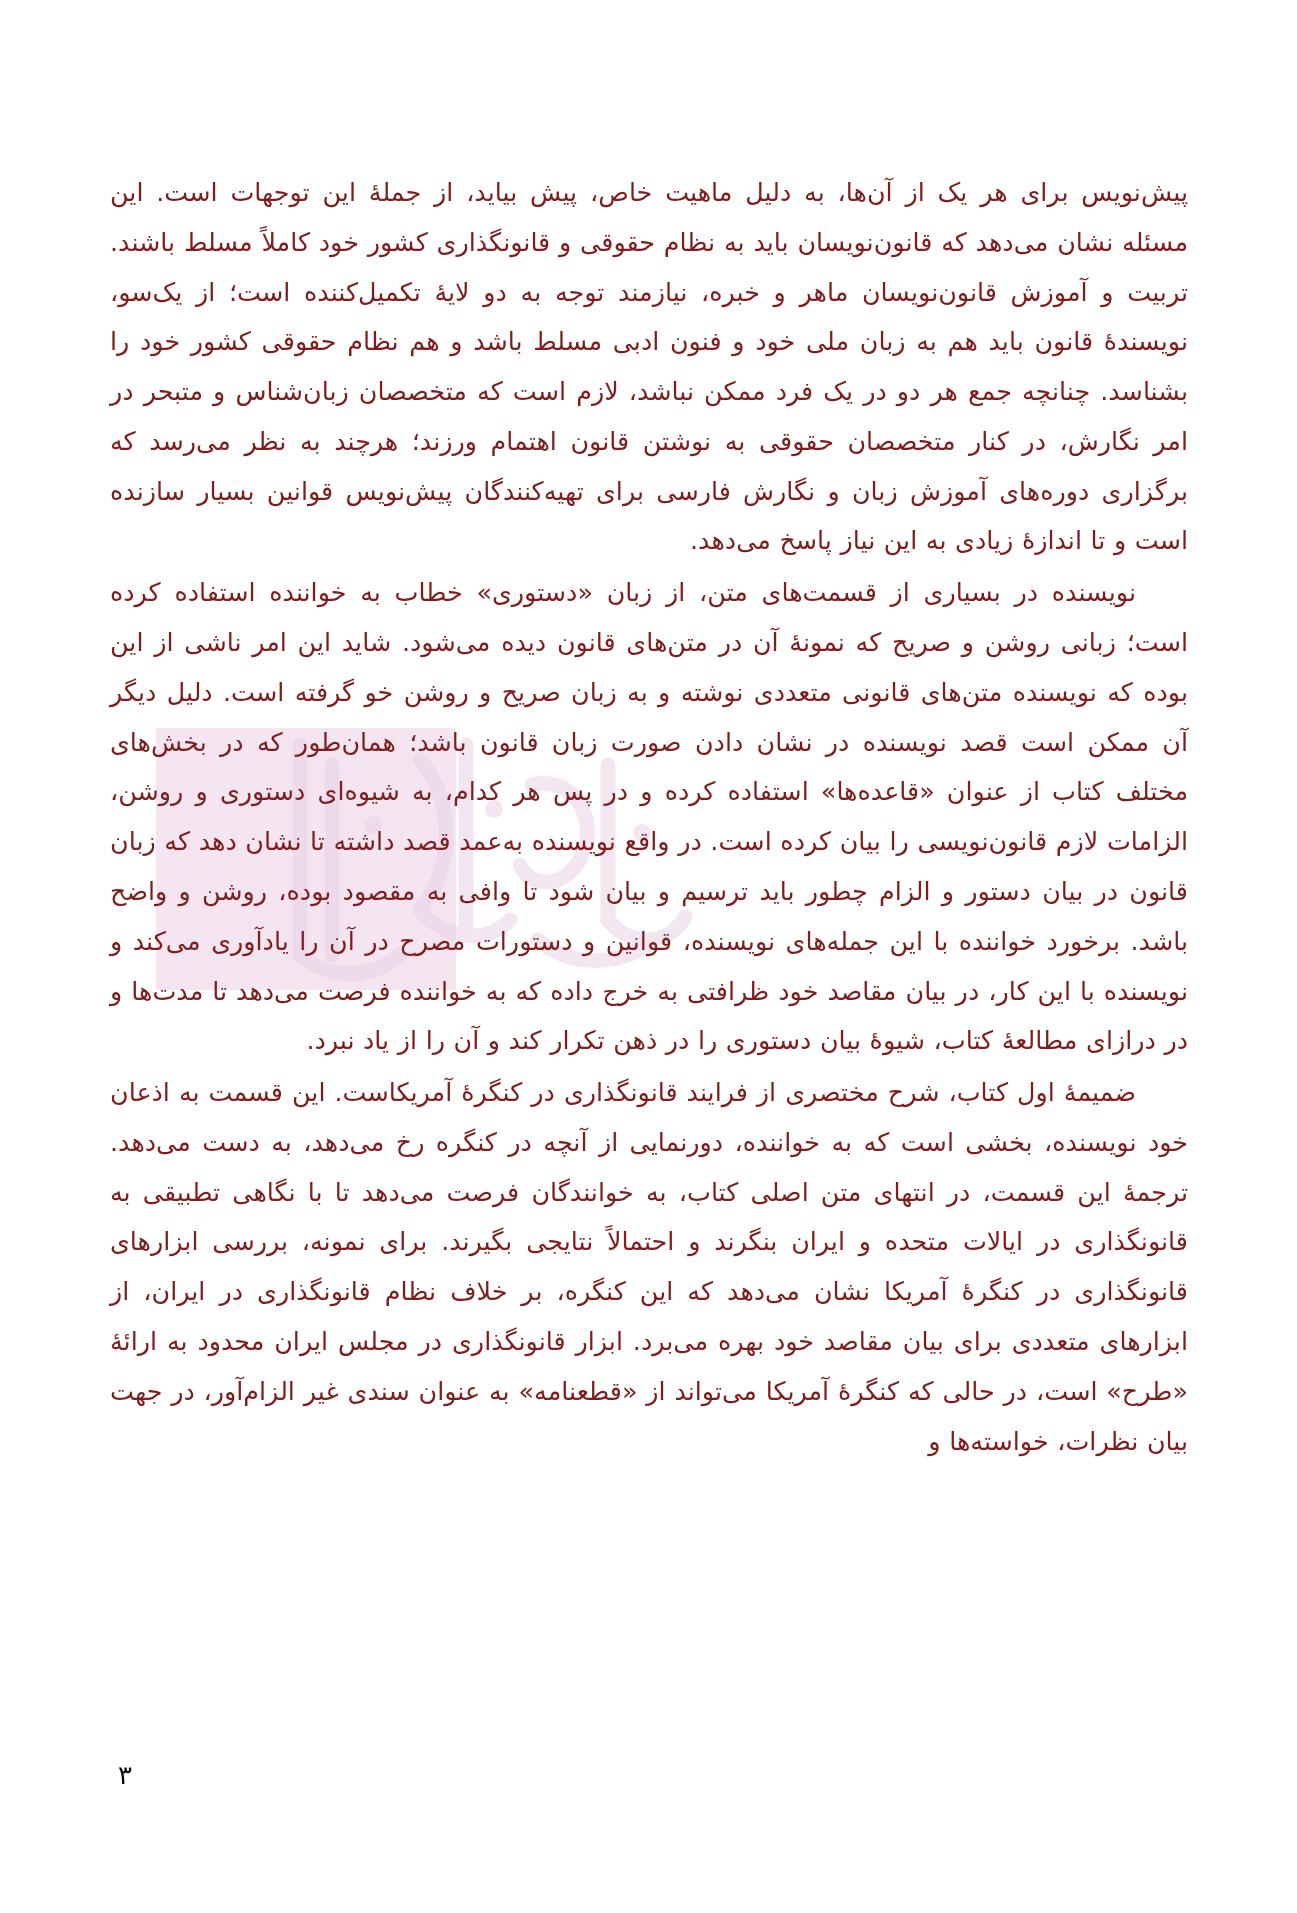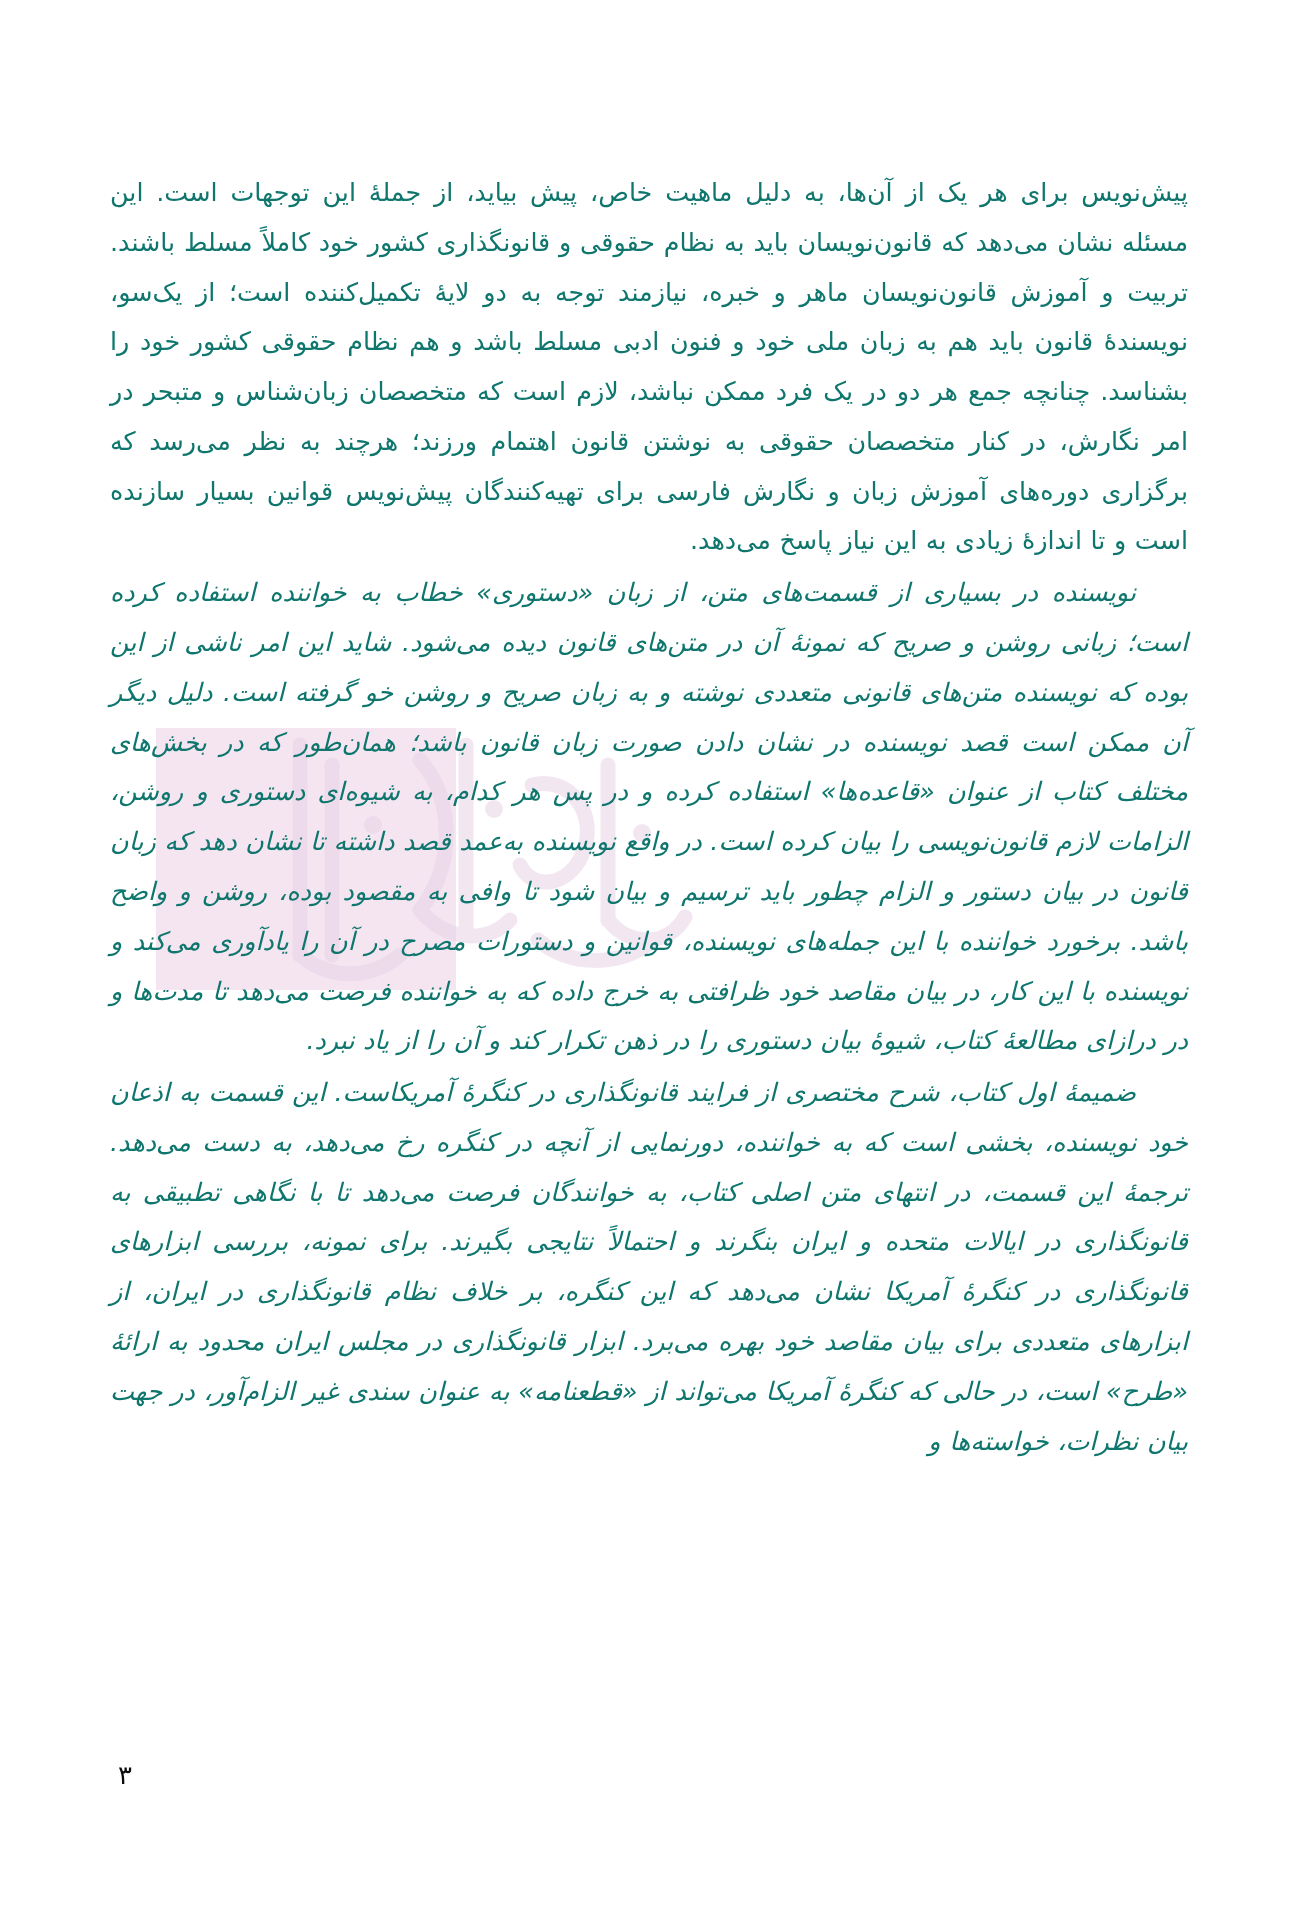--- a/index.html
+++ b/index.html
@@ -46,33 +46,32 @@
     position: absolute;
     left: 110px;
     top: 168px;
     width: 1078px;
     z-index: 2;
   }
   p.para {
     margin: 0 0 0 0;
     font-size: 25.4px;
     line-height: 1.96;
-    color: #0f766e;
+    color: #7f1d1d;
     text-align: justify;
     text-justify: inter-word;
     font-family: "DejaVu Sans", "Liberation Sans", sans-serif;
     font-weight: 400;
     letter-spacing: 0px;
     word-spacing: 0.5px;
     direction: rtl;
     unicode-bidi: isolate;
   }
   p.para + p.para {
     margin-top: 2px;
-    font-style: italic;
   }
   p.indent {
     text-indent: 52px;
   }
 
   
   .folio {
     position: absolute;
     right: 110px;
     left: auto;

